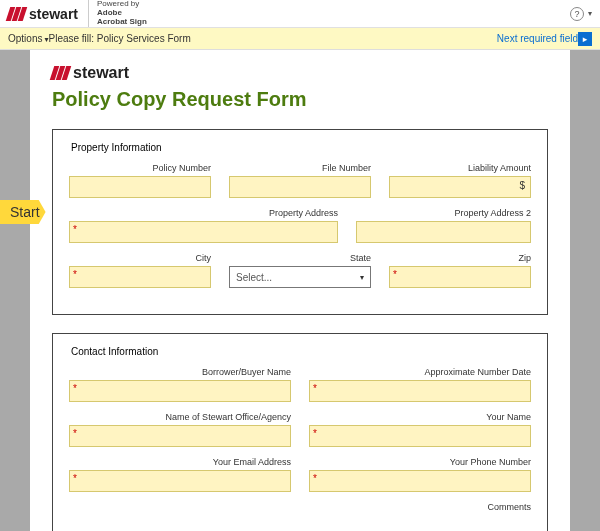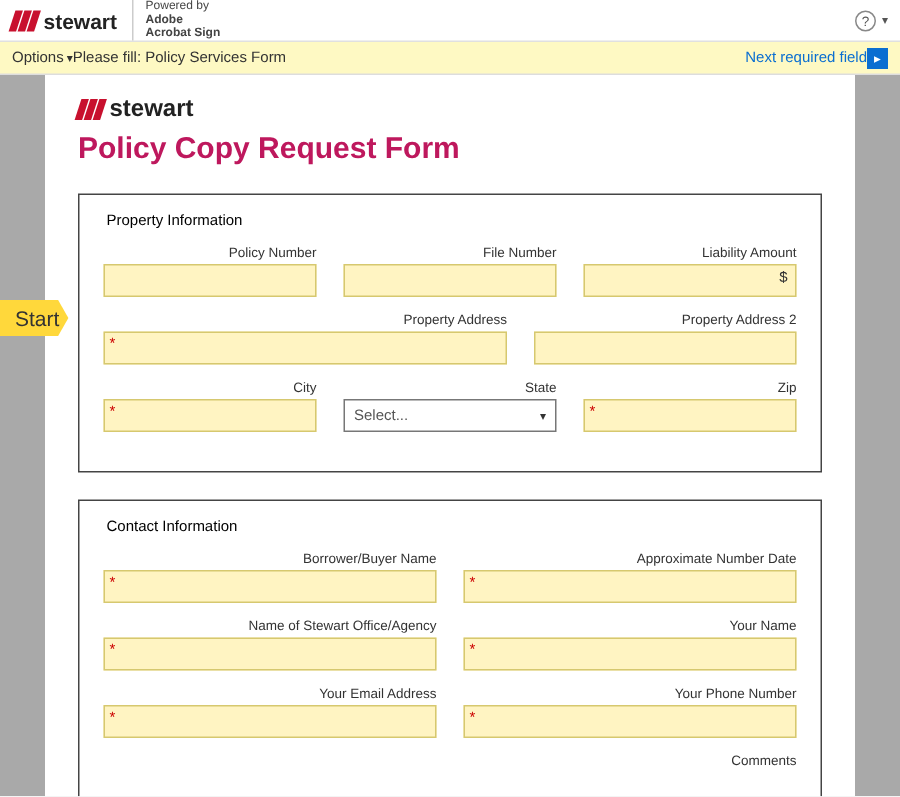--- a/index.html
+++ b/index.html
@@ -27,21 +27,21 @@
   .next-field-box { width: 14px; height: 14px; background: #0a6ed1; color: #fff; display: flex; align-items: center; justify-content: center; font-size: 9px; }
 
   
   .main-wrap { position: relative; height: calc(531px - 50px); background: #a9a9a9; padding: 0 30px; overflow: hidden; }
   .start-flag { position: absolute; left: 0; top: 150px; background: #ffd83b; color: #333; font-size: 14px; padding: 4px 6px 4px 10px; clip-path: polygon(0 0, 85% 0, 100% 50%, 85% 100%, 0 100%); z-index: 5; cursor: pointer; }
 
   .paper { background: #fff; height: 100%; padding: 14px 22px; overflow: hidden; }
 
   .doc-logo { display: flex; align-items: center; gap: 4px; margin-bottom: 6px; }
   .doc-logo .logo-text { font-size: 16px; }
-  .form-title { color: #be185d; font-size: 20px; font-weight: 700; margin-bottom: 18px; }
+  .form-title { color: #4d7c0f; font-size: 20px; font-weight: 700; margin-bottom: 18px; }
 
   .section { border: 1px solid #444; padding: 12px 16px 16px; margin-bottom: 18px; }
   .section-head { font-size: 10px; font-weight: 400; margin-bottom: 10px; padding: 0 2px; color: #000; }
 
   .row { display: flex; gap: 18px; margin-bottom: 10px; }
   .field { display: flex; flex-direction: column; gap: 3px; text-align: right; }
   .field-label { font-size: 9px; color: #333; }
   .field-input { background: #fff4c2; border: 1px solid #d6c86f; height: 22px; padding: 3px 5px; font-size: 10px; color: #333; position: relative; }
   .field-input.required::before { content: "*"; color: #c00; font-size: 10px; position: absolute; left: 3px; top: 2px; }
   .field-input.required { padding-left: 12px; }

